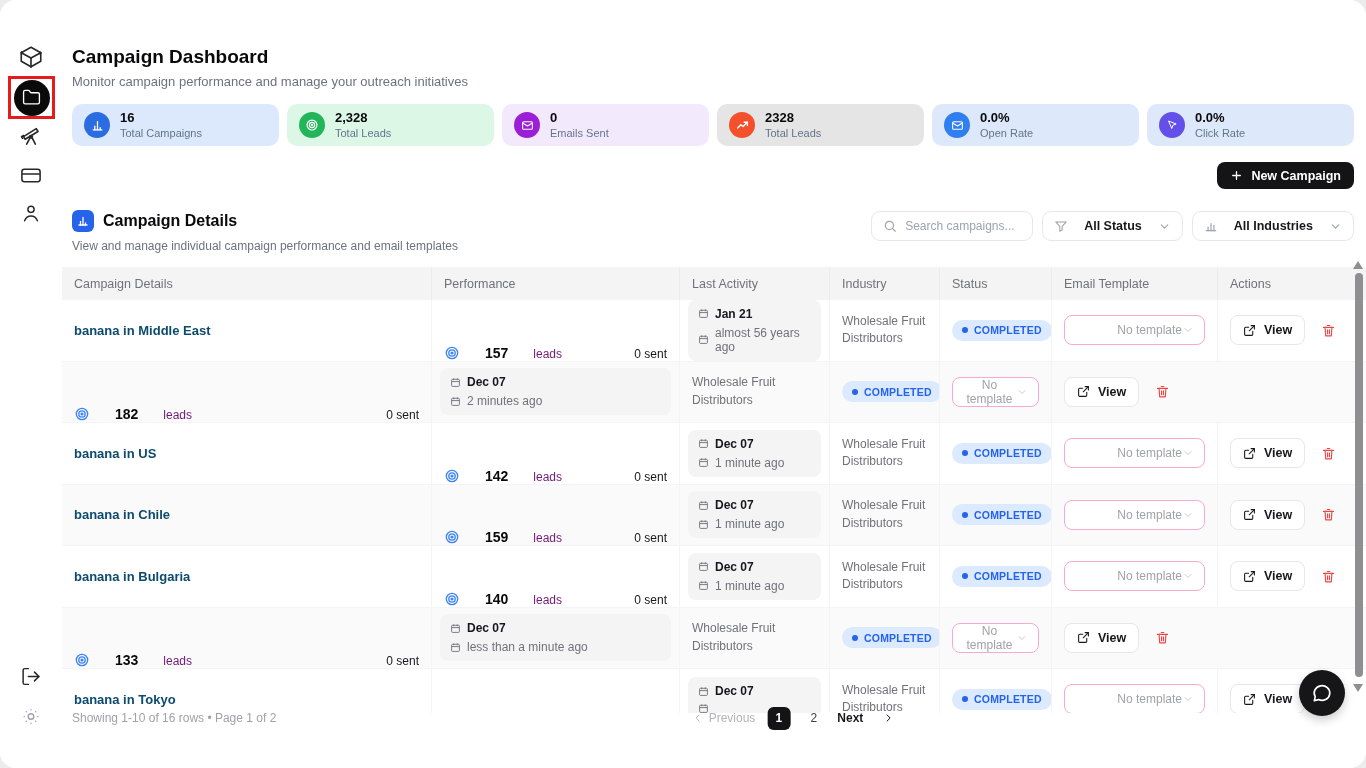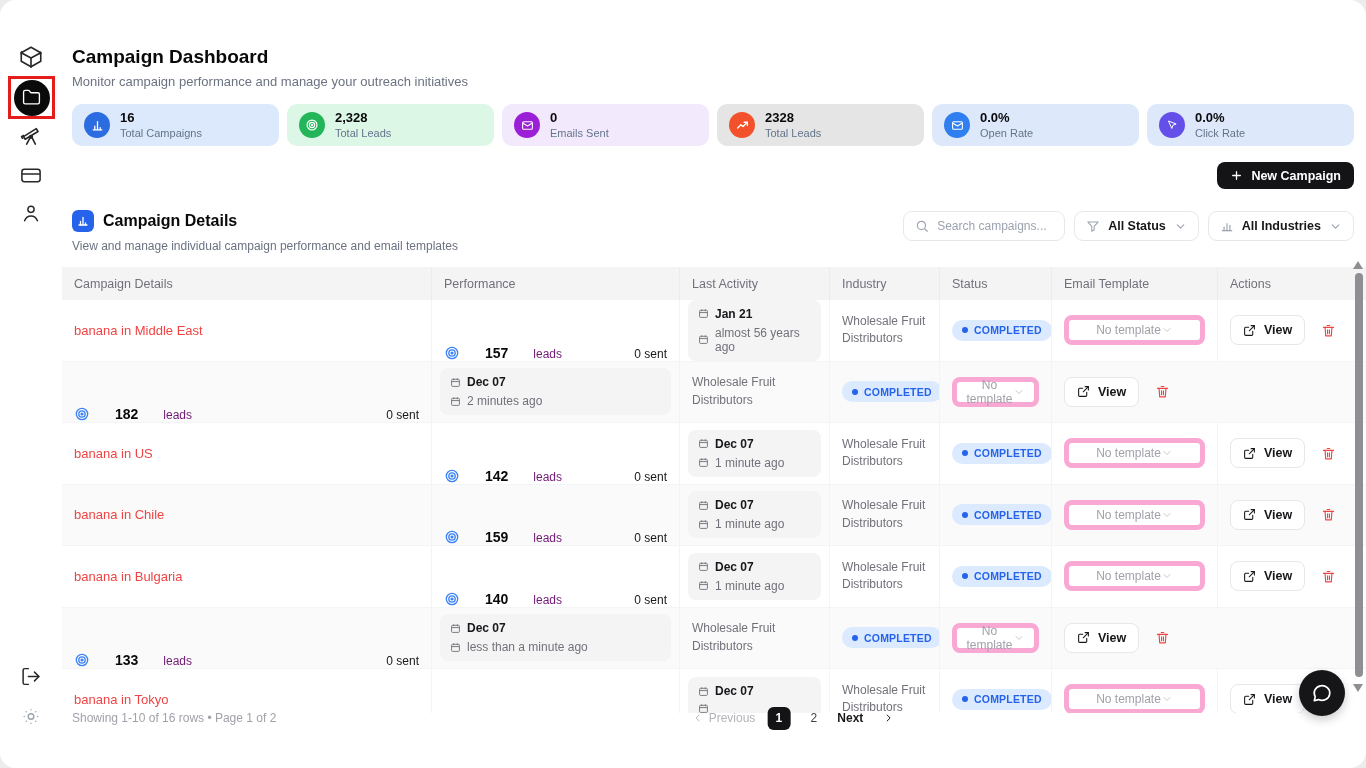--- a/index.html
+++ b/index.html
@@ -29,48 +29,48 @@
 
   .section-head { display:flex; justify-content:space-between; align-items:flex-start; margin:21px 12px 0 10px; }
   .sec-title-row { display:flex; align-items:center; gap:9px; }
   .sec-chart-ic { width:22px; height:22px; border-radius:6px; background:#2563eb; color:#fff; display:flex; align-items:center; justify-content:center; }
   .sec-title { font-size:16px; font-weight:700; color:#09090b; }
   .sec-sub { margin-top:7px; font-size:12px; color:#6b7280; }
   .filters { display:flex; gap:9px; margin-top:1px; }
   .search-box { width:162px; height:30px; border:1px solid #e5e7eb; border-radius:9px; display:flex; align-items:center; gap:8px; padding:0 11px; color:#9ca3af; background:#fff; }
   .search-box input { border:none; outline:none; font-size:12px; color:#374151; width:100%; font-family:inherit; background:transparent; }
   .search-box input::placeholder { color:#9ca3af; }
-  .filter-btn { height:30px; border:1px solid #e5e7eb; border-radius:9px; background:#fff; display:flex; align-items:center; gap:8px; padding:0 11px; font-size:12.5px; font-weight:600; color:#18181b; cursor:pointer; font-family:inherit; }
+  .filter-btn { height:30px; border:1px solid #e5e7eb; border-radius:9px; background:#fff; display:flex; align-items:center; gap:16px; padding:0 11px; font-size:12.5px; font-weight:600; color:#18181b; cursor:pointer; font-family:inherit; }
   .filter-btn .dim { color:#9ca3af; display:flex; }
 
   
   .table { margin-top:14px; }
   .grid { display:grid; grid-template-columns:370px 248px 150px 110px 112px 166px 1fr; }
   .thead { background:#f4f4f5; height:33px; align-items:center; }
   .th { font-size:12.5px; color:#71717a; padding:0 12px; border-right:1px solid #ececee; height:100%; display:flex; align-items:center; }
   .th:last-child { border-right:none; }
   .tbody { height:413px; overflow:hidden; position:relative; }
   .row { height:61.5px; border-bottom:1px solid #f3f4f6; background:#fff; }
   .row.alt { background:#fafafa; }
   .cell { display:flex; align-items:center; padding:0 12px; border-right:1px solid #f3f4f6; overflow:hidden; }
   .cell:last-child { border-right:none; }
-  .camp-name { font-size:13px; font-weight:400; color:#ef4444; }
+  .camp-name { font-size:13px; font-weight:700; color:#0c4a6e; }
   .perf { gap:25px;align-items:flex-end; }
   .leads-num { font-size:14px; font-weight:700; color:#09090b; }
   .leads-lbl { font-size:12px; color:#701a75; }
   .sent { margin-left:auto; font-size:12px; color:#18181b; }
   .cell-act { padding:0 8px; }
   .act-box { background:#f4f4f5; border-radius:8px; padding:7px 10px; width:100%; display:flex; flex-direction:column; gap:5px; }
   .act-line { display:flex; align-items:center; gap:6px; color:#71717a; }
   .act-date { font-size:12px; font-weight:700; color:#18181b; }
   .act-ago { font-size:12px; color:#71717a; }
   .industry { font-size:12px; color:#71717a; line-height:1.45; }
   .pill { display:inline-flex; align-items:center; gap:6px; background:#dbeafe; color:#2563eb; border-radius:999px; padding:4.5px 10px; font-size:10.5px; font-weight:700; letter-spacing:.2px; }
   .pill .dot { width:6px; height:6px; border-radius:50%; background:#2563eb; }
-  .tpl-select { width:100%; height:30px; border:5px solid #f9a8d4; border-radius:8px; background:#fff; display:flex; align-items:center; justify-content:center; padding:0 10px; font-size:12px; color:#a1a1aa; cursor:pointer; font-family:inherit; }
+  .tpl-select { width:100%; height:30px; border:1px solid #f9a8d4; border-radius:8px; background:#fff; display:flex; align-items:center; justify-content:flex-end; padding:0 10px; font-size:12px; color:#a1a1aa; cursor:pointer; font-family:inherit; }
   .view-btn { height:30px; border:1px solid #e5e7eb; border-radius:8px; background:#fff; display:flex; align-items:center; gap:8px; padding:0 12px; font-size:12.5px; font-weight:600; color:#18181b; cursor:pointer; font-family:inherit; }
   .trash-btn { margin-left:16px; background:none; border:none; color:#ef4444; cursor:pointer; display:flex; }
 
   
   .footer { position:absolute; left:10px; right:12px; top:703px; height:30px; display:flex; align-items:center; }
   .summary { font-size:12px; color:#a1a1aa; }
   .pagination { position:absolute; left:calc(50% + 80px); transform:translateX(-50%); display:flex; align-items:center; gap:12px; }
   .pg-prev { display:flex; align-items:center; gap:5px; font-size:12px; color:#b3b3b9; background:none; border:none; cursor:pointer; font-family:inherit; }
   .pg-num { width:23px; height:23px; display:flex; align-items:center; justify-content:center; font-size:12px; color:#3f3f46; background:none; border:none; cursor:pointer; font-family:inherit; }
   .pg-num.active { background:#141417; color:#fff; border-radius:6px; font-weight:600; }

